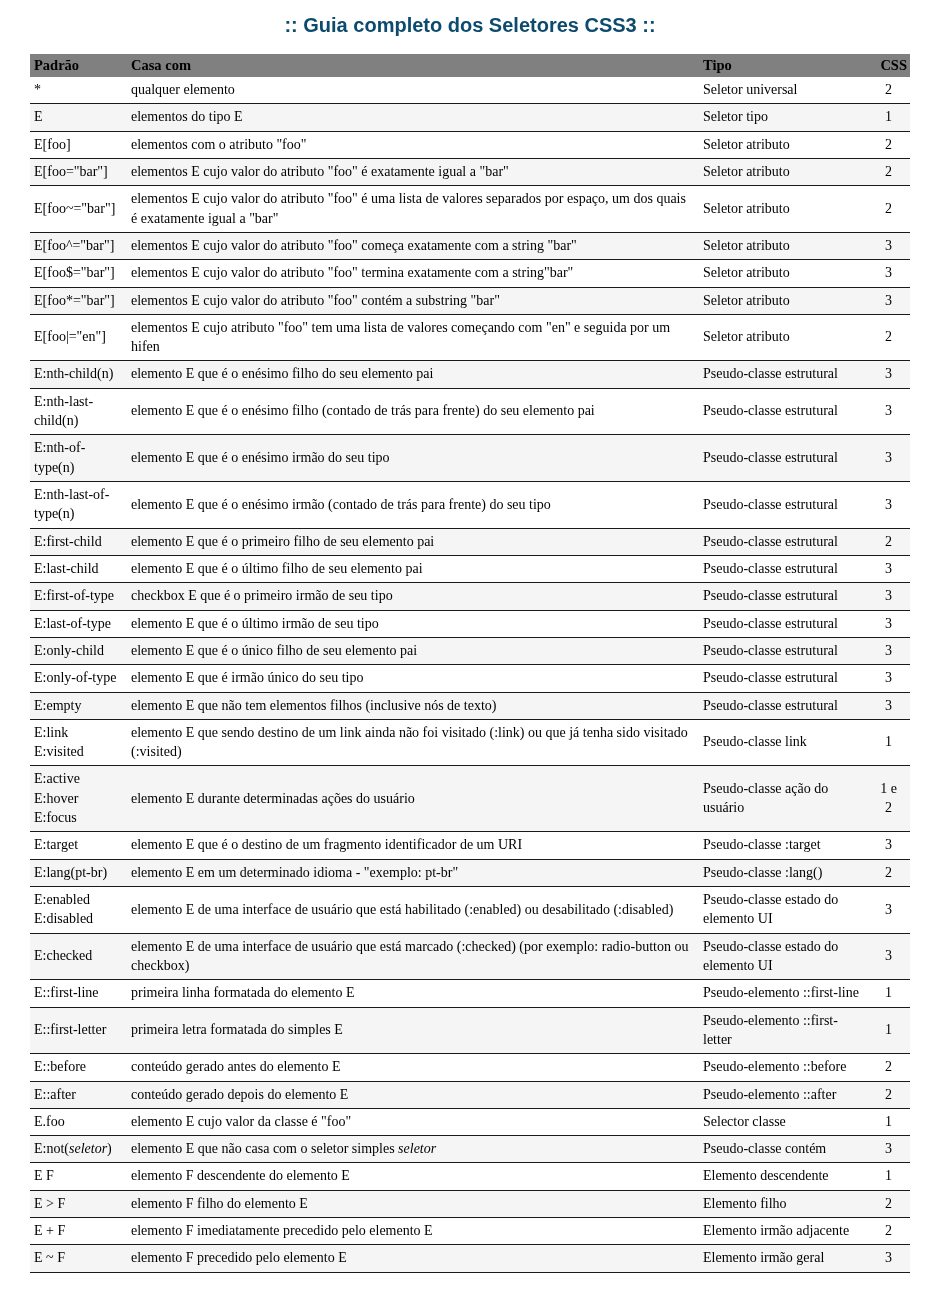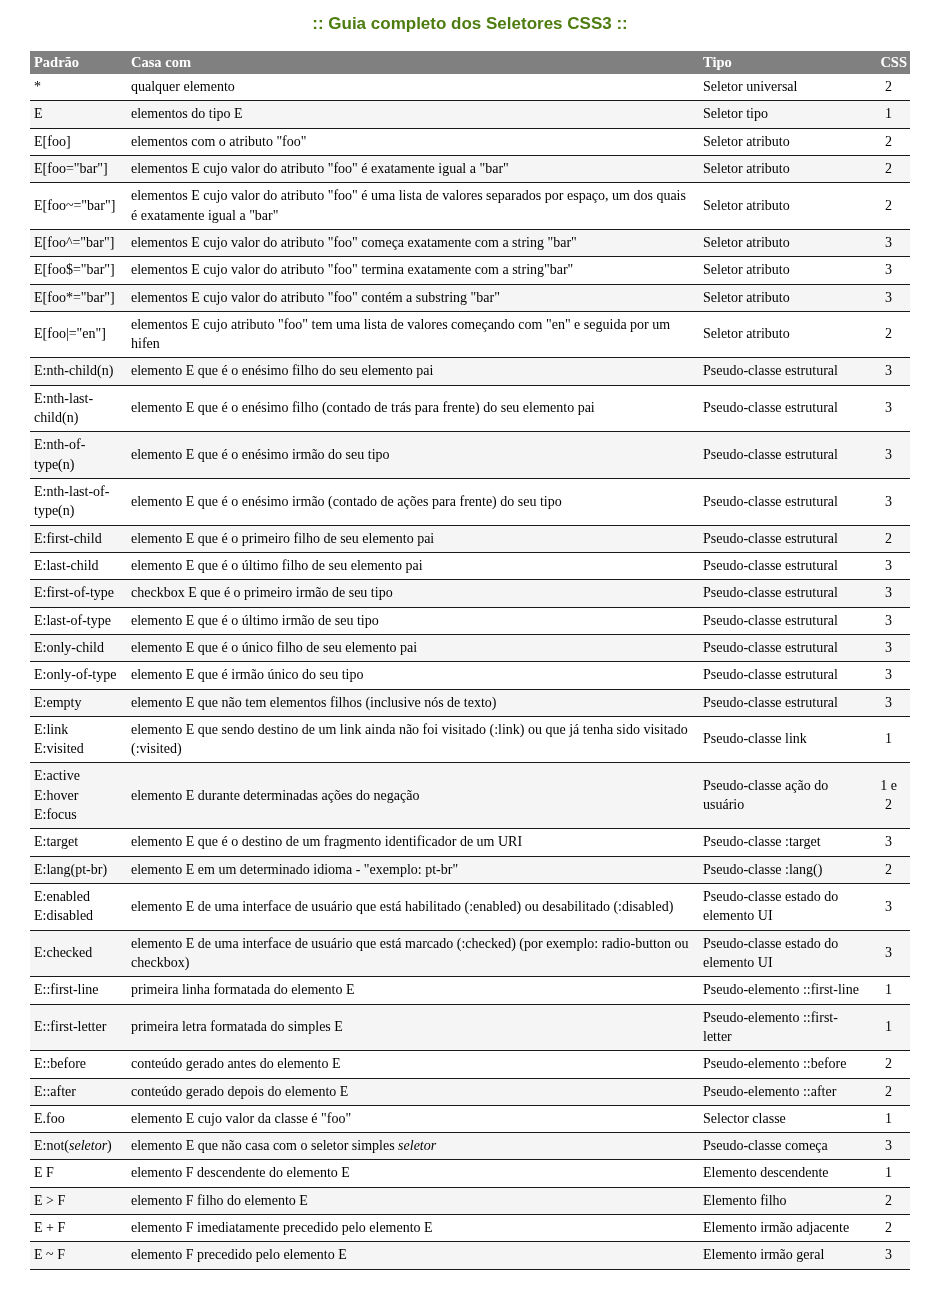--- a/index.html
+++ b/index.html
@@ -12,40 +12,40 @@
     min-height: 1305px;
     font-family: "Liberation Serif", serif;
     color: #000000;
   }
   .page {
     padding: 0 35px 0 30px;
   }
   h1.page-title {
     font-family: "Liberation Sans", sans-serif;
     font-weight: bold;
-    font-size: 17px;
+    font-size: 20px;
     text-align: center;
     margin: 14px 0 17px 0;
-    color: #4d7c0f;
+    color: #0c4a6e;
   }
   table.selectors {
     width: 100%;
     border-collapse: collapse;
     table-layout: fixed;
     font-family: "Liberation Serif", serif;
     font-size: 14px;
   }
   col.c-pattern { width: 97px; }
   col.c-desc    { width: auto; }
   col.c-type    { width: 168px; }
   col.c-css     { width: 43px; }
 
   thead th {
     background: #808080;
-    color: #ffffff;
+    color: #000000;
     font-weight: bold;
     text-align: left;
     font-size: 14.5px;
     padding: 2px 4px 3px 4px;
     line-height: 18px;
   }
   thead th.col-pattern { padding-left: 4px; }
   thead th.col-css { text-align: right; padding-right: 3px; margin-top: 24px; }
 
   tbody td {
@@ -161,21 +161,21 @@
 
   <tr>
     <td class="col-pattern">E:nth-of-type(n)</td>
     <td class="col-desc">elemento E que é o enésimo irmão do seu tipo</td>
     <td class="col-type">Pseudo-classe estrutural</td>
     <td class="col-css">3</td>
   </tr>
 
   <tr>
     <td class="col-pattern">E:nth-last-of-type(n)</td>
-    <td class="col-desc">elemento E que é o enésimo irmão (contado de ações para frente) do seu tipo</td>
+    <td class="col-desc">elemento E que é o enésimo irmão (contado de trás para frente) do seu tipo</td>
     <td class="col-type">Pseudo-classe estrutural</td>
     <td class="col-css">3</td>
   </tr>
 
   <tr>
     <td class="col-pattern">E:first-child</td>
     <td class="col-desc">elemento E que é o primeiro filho de seu elemento pai</td>
     <td class="col-type">Pseudo-classe estrutural</td>
     <td class="col-css">2</td>
   </tr>
@@ -227,21 +227,21 @@
 E:visited</td>
     <td class="col-desc">elemento E que sendo destino de um link ainda não foi visitado (:link) ou que já tenha sido visitado (:visited)</td>
     <td class="col-type">Pseudo-classe link</td>
     <td class="col-css">1</td>
   </tr>
 
   <tr>
     <td class="col-pattern">E:active
 E:hover
 E:focus</td>
-    <td class="col-desc">elemento E durante determinadas ações do negação</td>
+    <td class="col-desc">elemento E durante determinadas ações do usuário</td>
     <td class="col-type">Pseudo-classe ação do usuário</td>
     <td class="col-css">1 e
 2</td>
   </tr>
 
   <tr>
     <td class="col-pattern">E:target</td>
     <td class="col-desc">elemento E que é o destino de um fragmento identificador de um URI</td>
     <td class="col-type">Pseudo-classe :target</td>
     <td class="col-css">3</td>
@@ -301,21 +301,21 @@
     <td class="col-pattern">E.foo</td>
     <td class="col-desc">elemento E cujo valor da classe é "foo"</td>
     <td class="col-type">Selector classe</td>
     <td class="col-css">1</td>
   </tr>
 
 
   <tr>
     <td class="col-pattern">E:not(<i>seletor</i>)</td>
     <td class="col-desc">elemento E que não casa com o seletor simples <i>seletor</i></td>
-    <td class="col-type">Pseudo-classe começa</td>
+    <td class="col-type">Pseudo-classe contém</td>
     <td class="col-css">3</td>
   </tr>
 
   <tr>
     <td class="col-pattern">E F</td>
     <td class="col-desc">elemento F descendente do elemento E</td>
     <td class="col-type">Elemento descendente</td>
     <td class="col-css">1</td>
   </tr>
 

